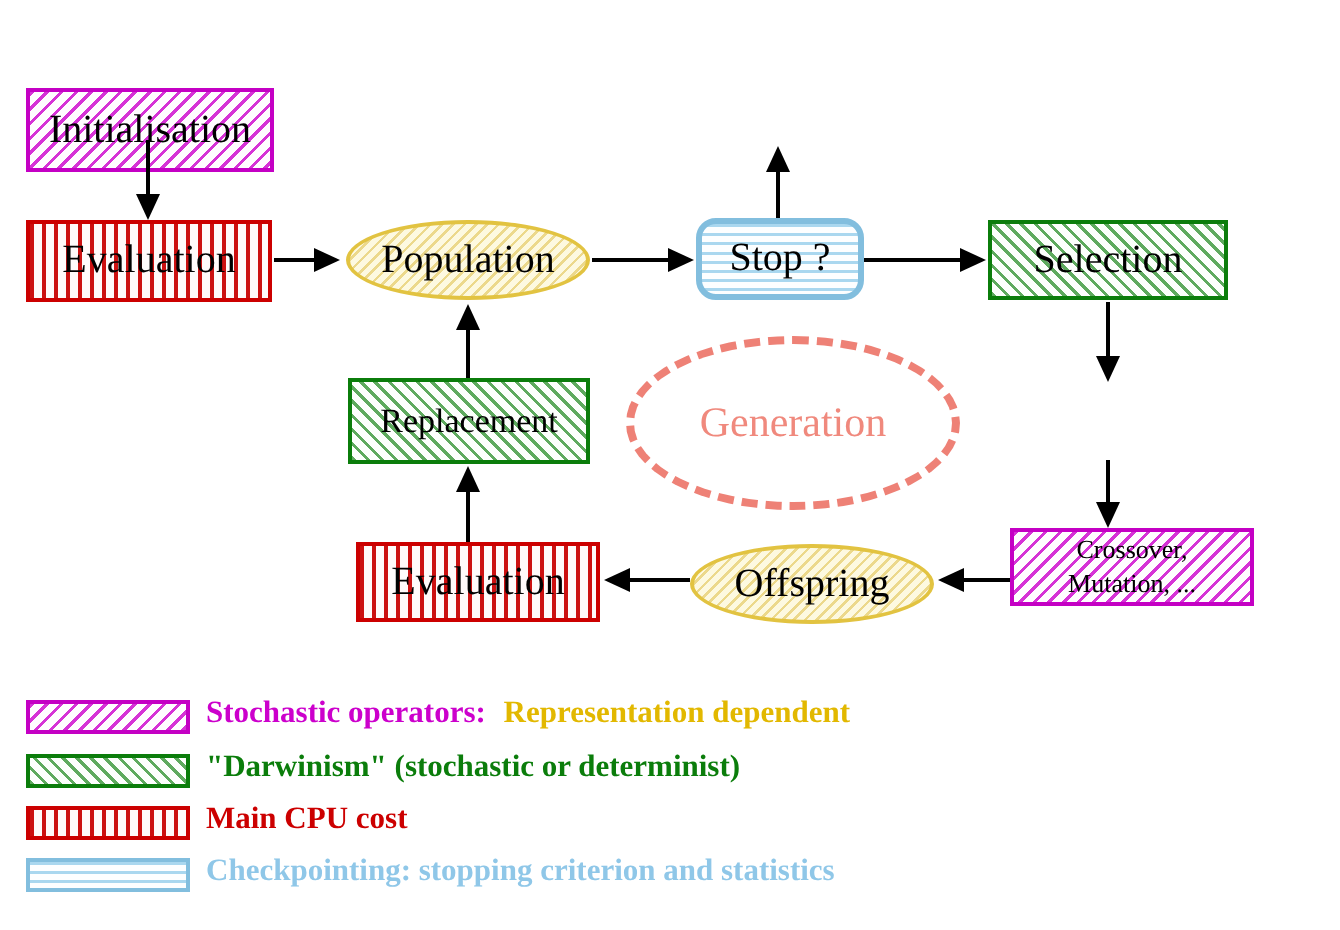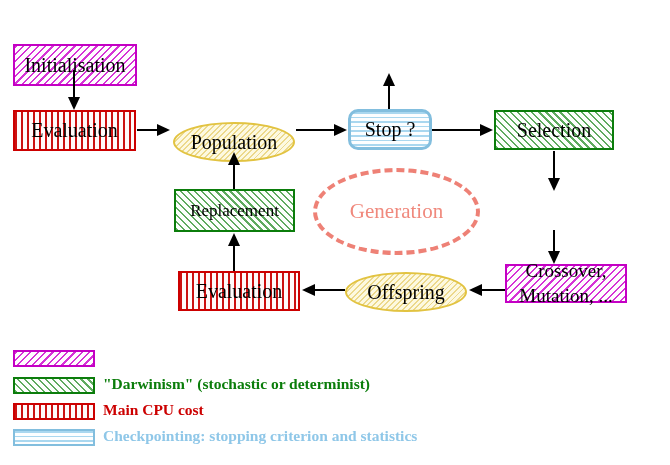--- a/index.html
+++ b/index.html
@@ -44,36 +44,36 @@
   .ah-down  { border-left:6px solid transparent; border-right:6px solid transparent; border-top:13px solid #000; }
   .ah-up    { border-left:6px solid transparent; border-right:6px solid transparent; border-bottom:13px solid #000; }
   .ah-left  { border-top:6px solid transparent; border-bottom:6px solid transparent; border-right:13px solid #000; }
   .ah-right { border-top:6px solid transparent; border-bottom:6px solid transparent; border-left:13px solid #000; }
   
   .swatch { position:absolute; width:82px; height:17px; box-sizing:border-box; }
   .legend-text {
     position:absolute; left:103px; font-weight:bold; font-size:15.5px; white-space:nowrap;
   }
   .fs20 { font-size:20px; }
-  .two-line { line-height:1.3; font-size:19px; text-align:center; }
+  .two-line { line-height:1.3; font-size:13px; text-align:center; }
 </style>
 </head>
 <body>
 
 <div class="canvas">
 
   <div class="node hatch-magenta fs20" style="left:13px;top:44px;width:124px;height:42px;">
     <span>Initialisation</span>
   </div>
 
   <div class="node stripe-red fs20" style="left:13px;top:110px;width:123px;height:41px;">
     <span>Evaluation</span>
   </div>
 
-  <div class="node hatch-yellow ellipse fs20" style="left:173px;top:122px;width:122px;height:40px;">
+  <div class="node hatch-yellow ellipse fs20" style="left:173px;top:110px;width:122px;height:40px;">
     <span>Population</span>
   </div>
 
 
   <div class="node lines-blue rounded fs20" style="left:348px;top:109px;width:84px;height:41px;">
     <span>Stop ?</span>
   </div>
 
   <div class="node hatch-green fs20" style="left:494px;top:110px;width:120px;height:40px;">
     <span>Selection</span>
@@ -130,20 +130,24 @@
   <div class="ah ah-left" style="left:302px;top:284px;"></div>
   <div class="line" style="left:315px;top:289px;width:30px;height:2px;"></div>
 
   <div class="ah ah-up" style="left:228px;top:233px;"></div>
   <div class="line" style="left:233px;top:245px;width:2px;height:26px;"></div>
 
   <div class="ah ah-up" style="left:228px;top:152px;"></div>
   <div class="line" style="left:233px;top:164px;width:2px;height:25px;"></div>
 
   <div class="swatch hatch-magenta" style="left:13px;top:350px;"></div>
+  <div class="legend-text" style="top:348px;">
+    <span style="color:#cc00cc;">Stochastic operators:</span>
+    <span style="color:#e2b800;margin-left:5px;">Representation dependent</span>
+  </div>
 
   <div class="swatch hatch-green" style="left:13px;top:377px;"></div>
   <div class="legend-text" style="top:375px;color:#0b7d0b;">"Darwinism" (stochastic or determinist)</div>
 
   <div class="swatch stripe-red" style="left:13px;top:403px;"></div>
   <div class="legend-text" style="top:401px;color:#cc0000;">Main CPU cost</div>
 
   <div class="swatch lines-blue" style="left:13px;top:429px;"></div>
   <div class="legend-text" style="top:427px;color:#8fc7e8;">Checkpointing: stopping criterion and statistics</div>
 

